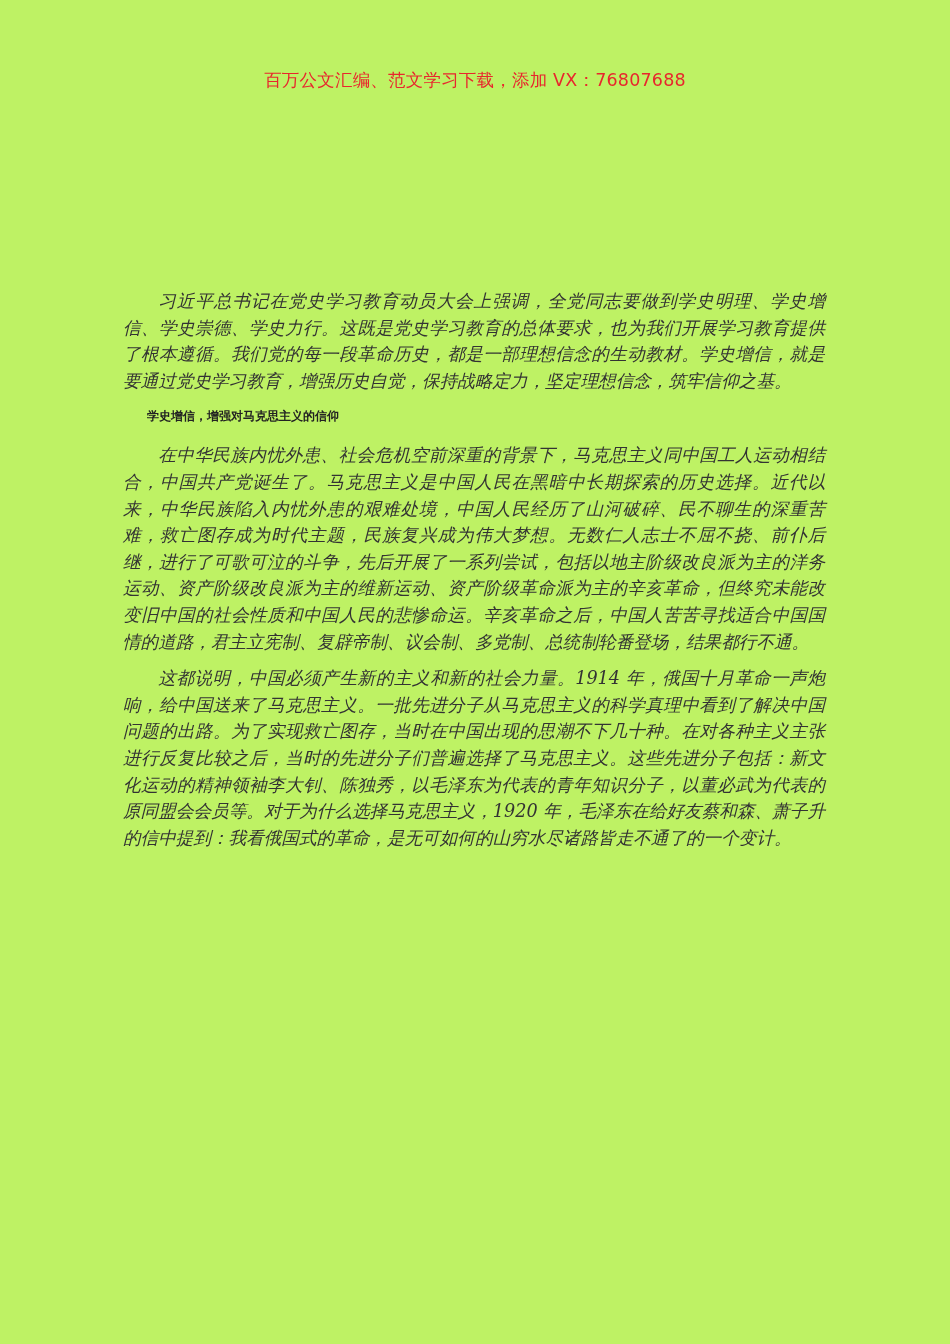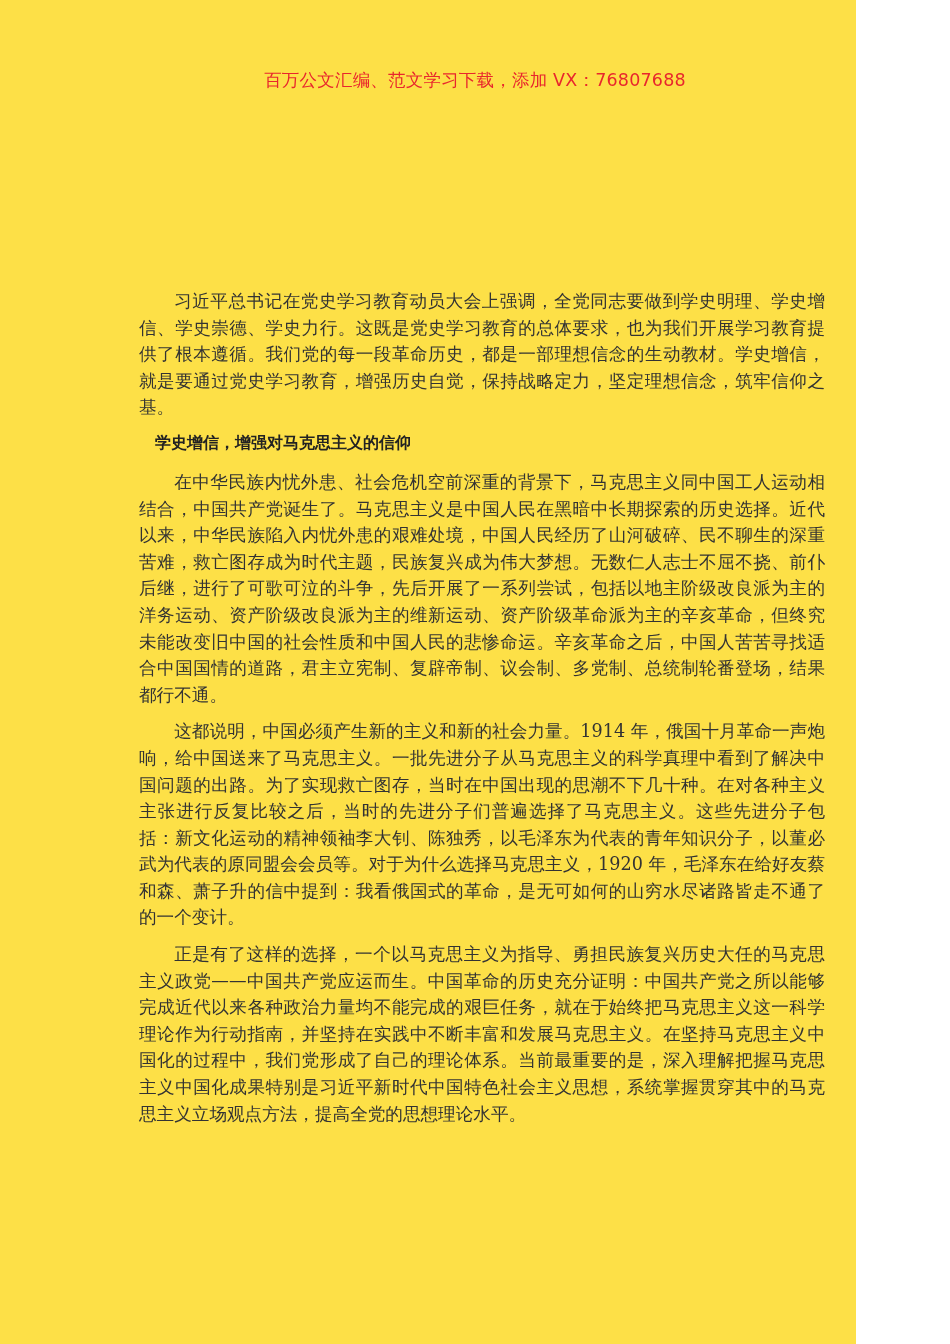--- a/index.html
+++ b/index.html
@@ -1,42 +1,41 @@
 <!DOCTYPE html>
 <html><head>
 <meta charset="utf-8">
 <style>
   html, body { margin: 0; padding: 0; background: #ffffff; }
   body { width: 950px; height: 1344px; position: relative; overflow: hidden; }
-  .page { position: absolute; left: 0; top: 0; width: 856px; height: 1344px; background: #fde047; }
+  .page { position: absolute; left: 0; top: 0; width: 950px; height: 1344px; background: #bef264; }
   .watermark {
     position: absolute; left: 0; top: 68px; width: 950px; text-align: center;
     color: #e8262d; font-family: "DejaVu Sans", sans-serif; font-size: 17.5px; letter-spacing: 0.2px;
   }
   .title {
     position: absolute; left: 110px; top: 188px; width: 730px; text-align: center;
     font-family: "DejaVu Sans", sans-serif; font-weight: bold; font-size: 32px;
     line-height: 54px; color: #111; letter-spacing: 1px;
   }
   .body {
     position: absolute; left: 123px; top: 288px; width: 702px;
     font-family: "DejaVu Serif", serif; font-size: 17.6px; line-height: 26.6px; color: #333;
     text-align: justify;
   }
-  .body p { margin: 0 0 10px 16px; text-indent: 2em; }
+  .body p { margin: 0 0 10px 0; text-indent: 2em; font-style: italic; }
   .body h3 {
     margin: 4px 0 14px 0; text-indent: 2em; font-family: "DejaVu Sans", sans-serif;
-    font-weight: bold; font-size: 16px; line-height: 24px; color: #222;
+    font-weight: bold; font-size: 12px; line-height: 24px; color: #222;
   }
 </style>
 </head>
 <body>
 
 <div class="page">
   <div class="watermark">百万公文汇编、范文学习下载，添加 VX：76807688</div>
   <div class="body">
     <p>习近平总书记在党史学习教育动员大会上强调，全党同志要做到学史明理、学史增信、学史崇德、学史力行。这既是党史学习教育的总体要求，也为我们开展学习教育提供了根本遵循。我们党的每一段革命历史，都是一部理想信念的生动教材。学史增信，就是要通过党史学习教育，增强历史自觉，保持战略定力，坚定理想信念，筑牢信仰之基。</p>
     <h3>学史增信，增强对马克思主义的信仰</h3>
     <p>在中华民族内忧外患、社会危机空前深重的背景下，马克思主义同中国工人运动相结合，中国共产党诞生了。马克思主义是中国人民在黑暗中长期探索的历史选择。近代以来，中华民族陷入内忧外患的艰难处境，中国人民经历了山河破碎、民不聊生的深重苦难，救亡图存成为时代主题，民族复兴成为伟大梦想。无数仁人志士不屈不挠、前仆后继，进行了可歌可泣的斗争，先后开展了一系列尝试，包括以地主阶级改良派为主的洋务运动、资产阶级改良派为主的维新运动、资产阶级革命派为主的辛亥革命，但终究未能改变旧中国的社会性质和中国人民的悲惨命运。辛亥革命之后，中国人苦苦寻找适合中国国情的道路，君主立宪制、复辟帝制、议会制、多党制、总统制轮番登场，结果都行不通。</p>
     <p>这都说明，中国必须产生新的主义和新的社会力量。1914 年，俄国十月革命一声炮响，给中国送来了马克思主义。一批先进分子从马克思主义的科学真理中看到了解决中国问题的出路。为了实现救亡图存，当时在中国出现的思潮不下几十种。在对各种主义主张进行反复比较之后，当时的先进分子们普遍选择了马克思主义。这些先进分子包括：新文化运动的精神领袖李大钊、陈独秀，以毛泽东为代表的青年知识分子，以董必武为代表的原同盟会会员等。对于为什么选择马克思主义，1920 年，毛泽东在给好友蔡和森、萧子升的信中提到：我看俄国式的革命，是无可如何的山穷水尽诸路皆走不通了的一个变计。</p>
-    <p>正是有了这样的选择，一个以马克思主义为指导、勇担民族复兴历史大任的马克思主义政党——中国共产党应运而生。中国革命的历史充分证明：中国共产党之所以能够完成近代以来各种政治力量均不能完成的艰巨任务，就在于始终把马克思主义这一科学理论作为行动指南，并坚持在实践中不断丰富和发展马克思主义。在坚持马克思主义中国化的过程中，我们党形成了自己的理论体系。当前最重要的是，深入理解把握马克思主义中国化成果特别是习近平新时代中国特色社会主义思想，系统掌握贯穿其中的马克思主义立场观点方法，提高全党的思想理论水平。</p>
   </div>
 </div>
 
 </body></html>

